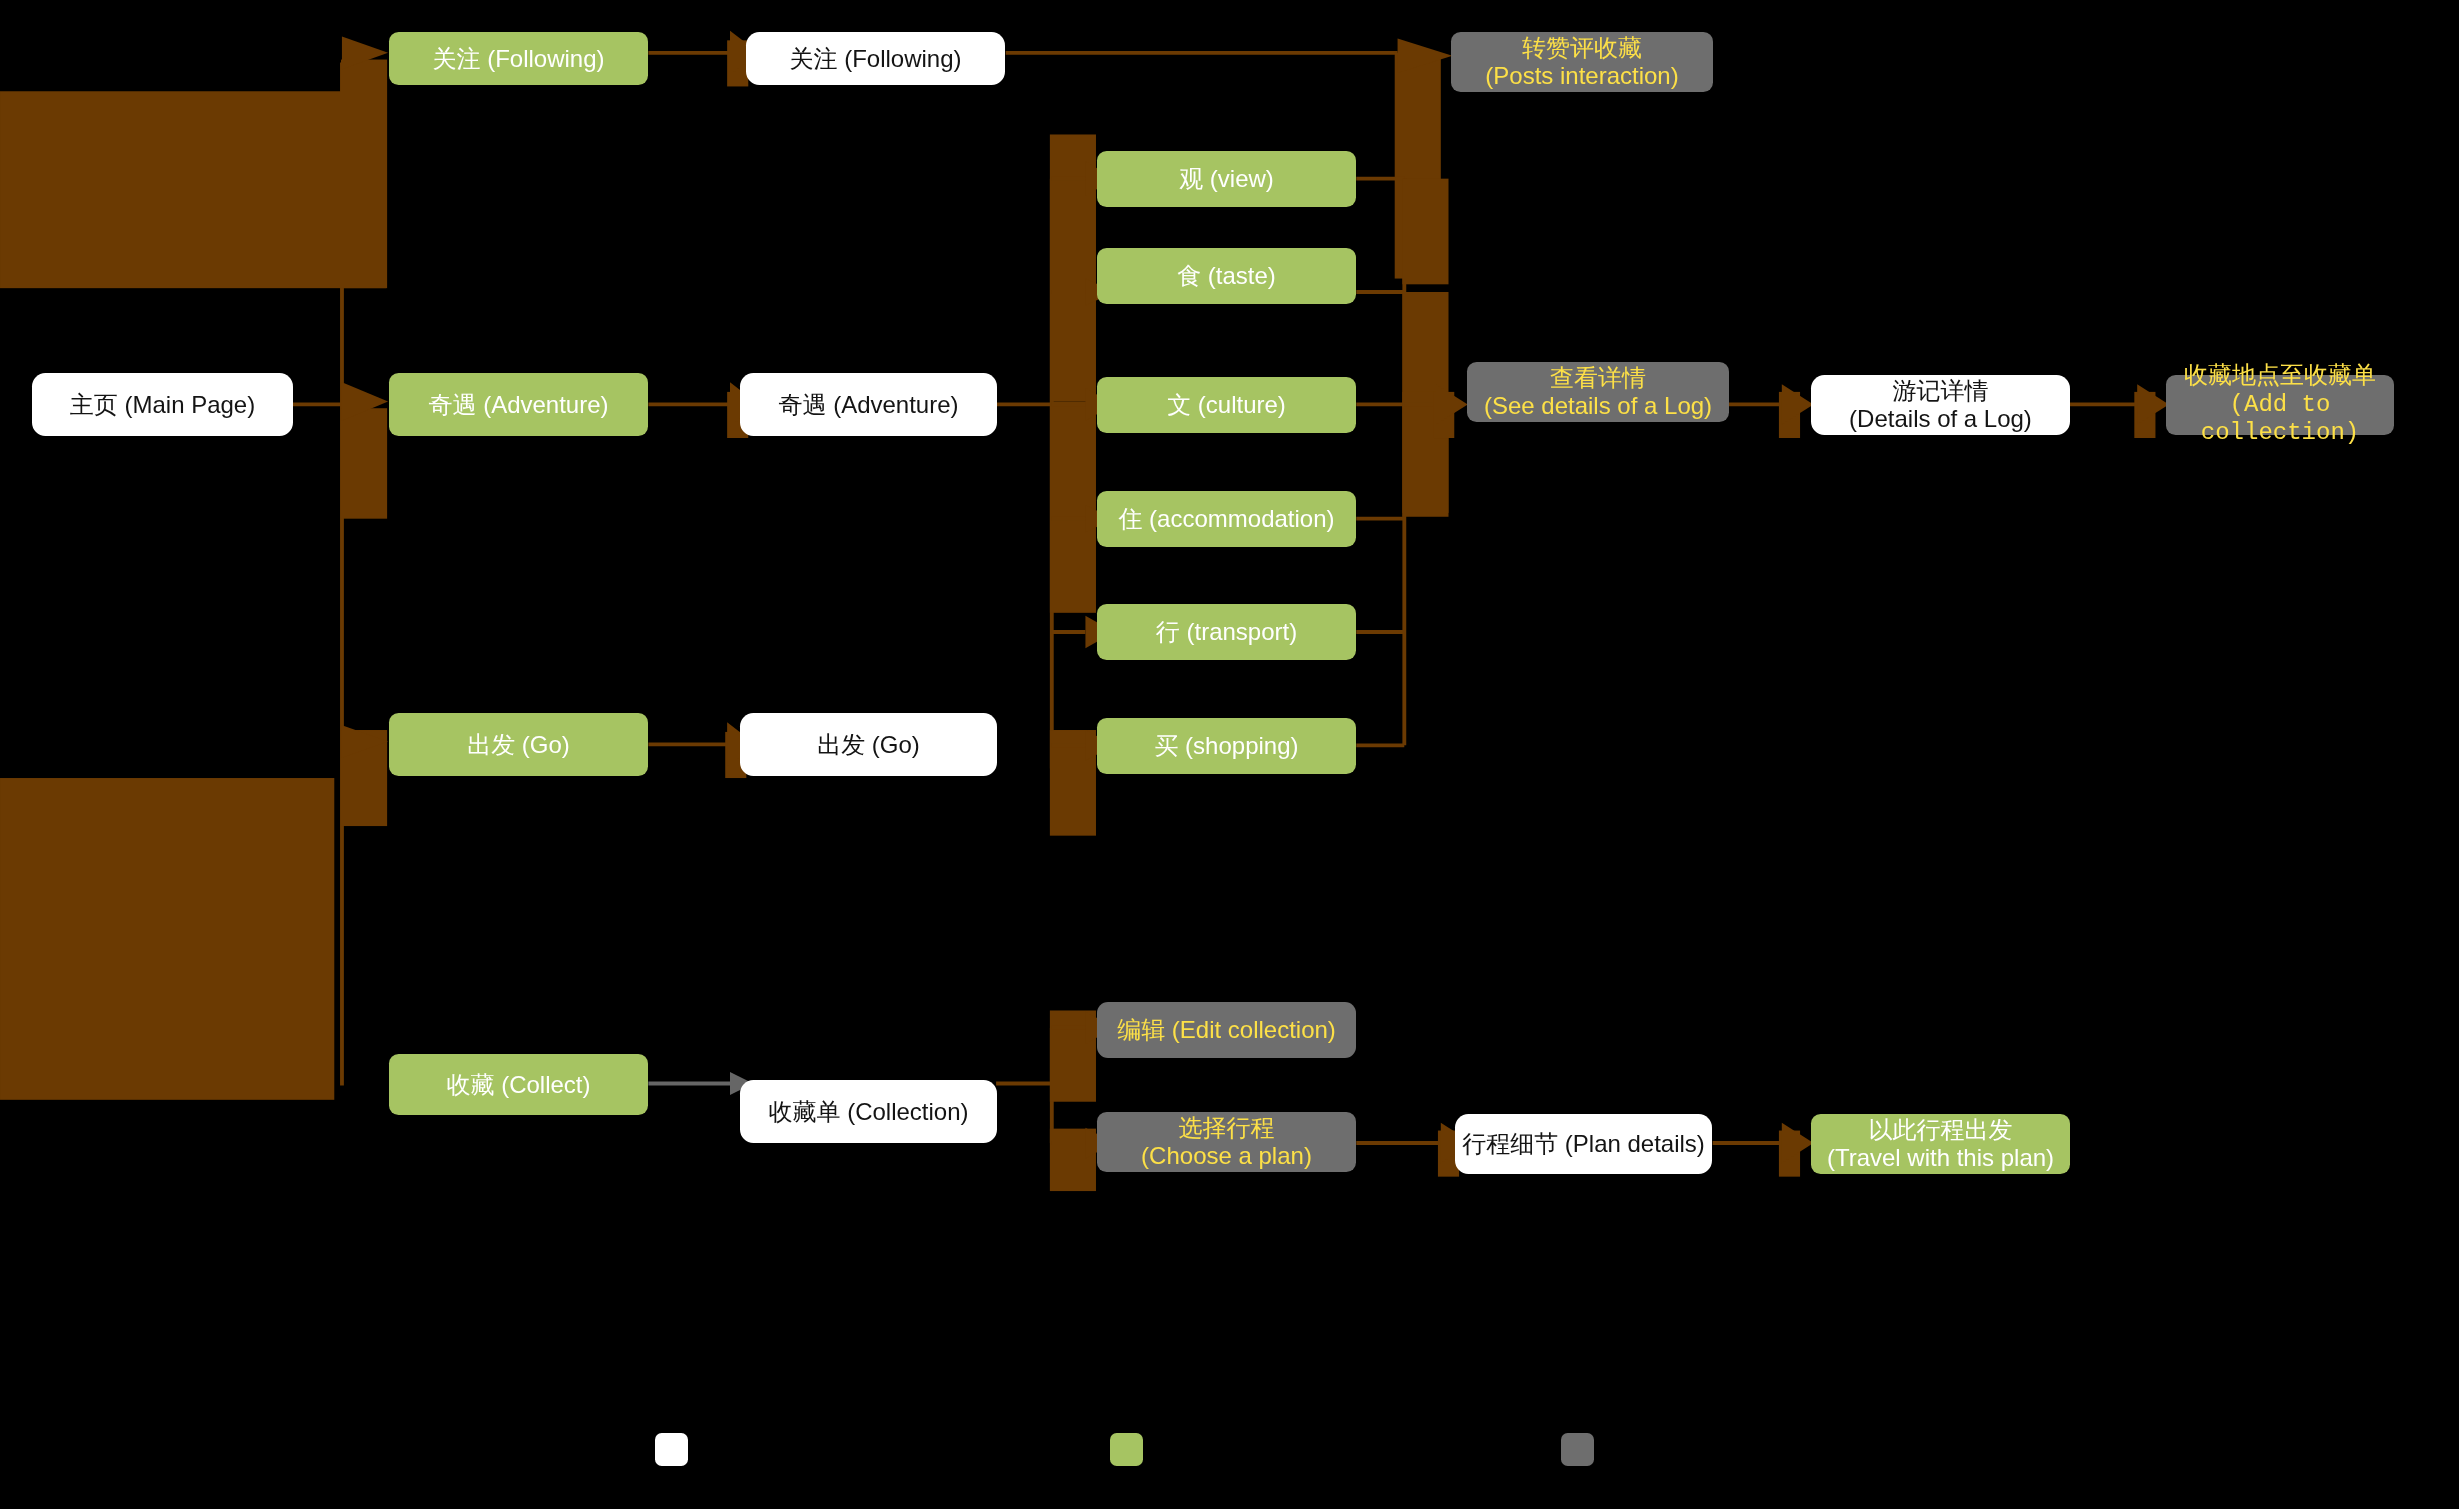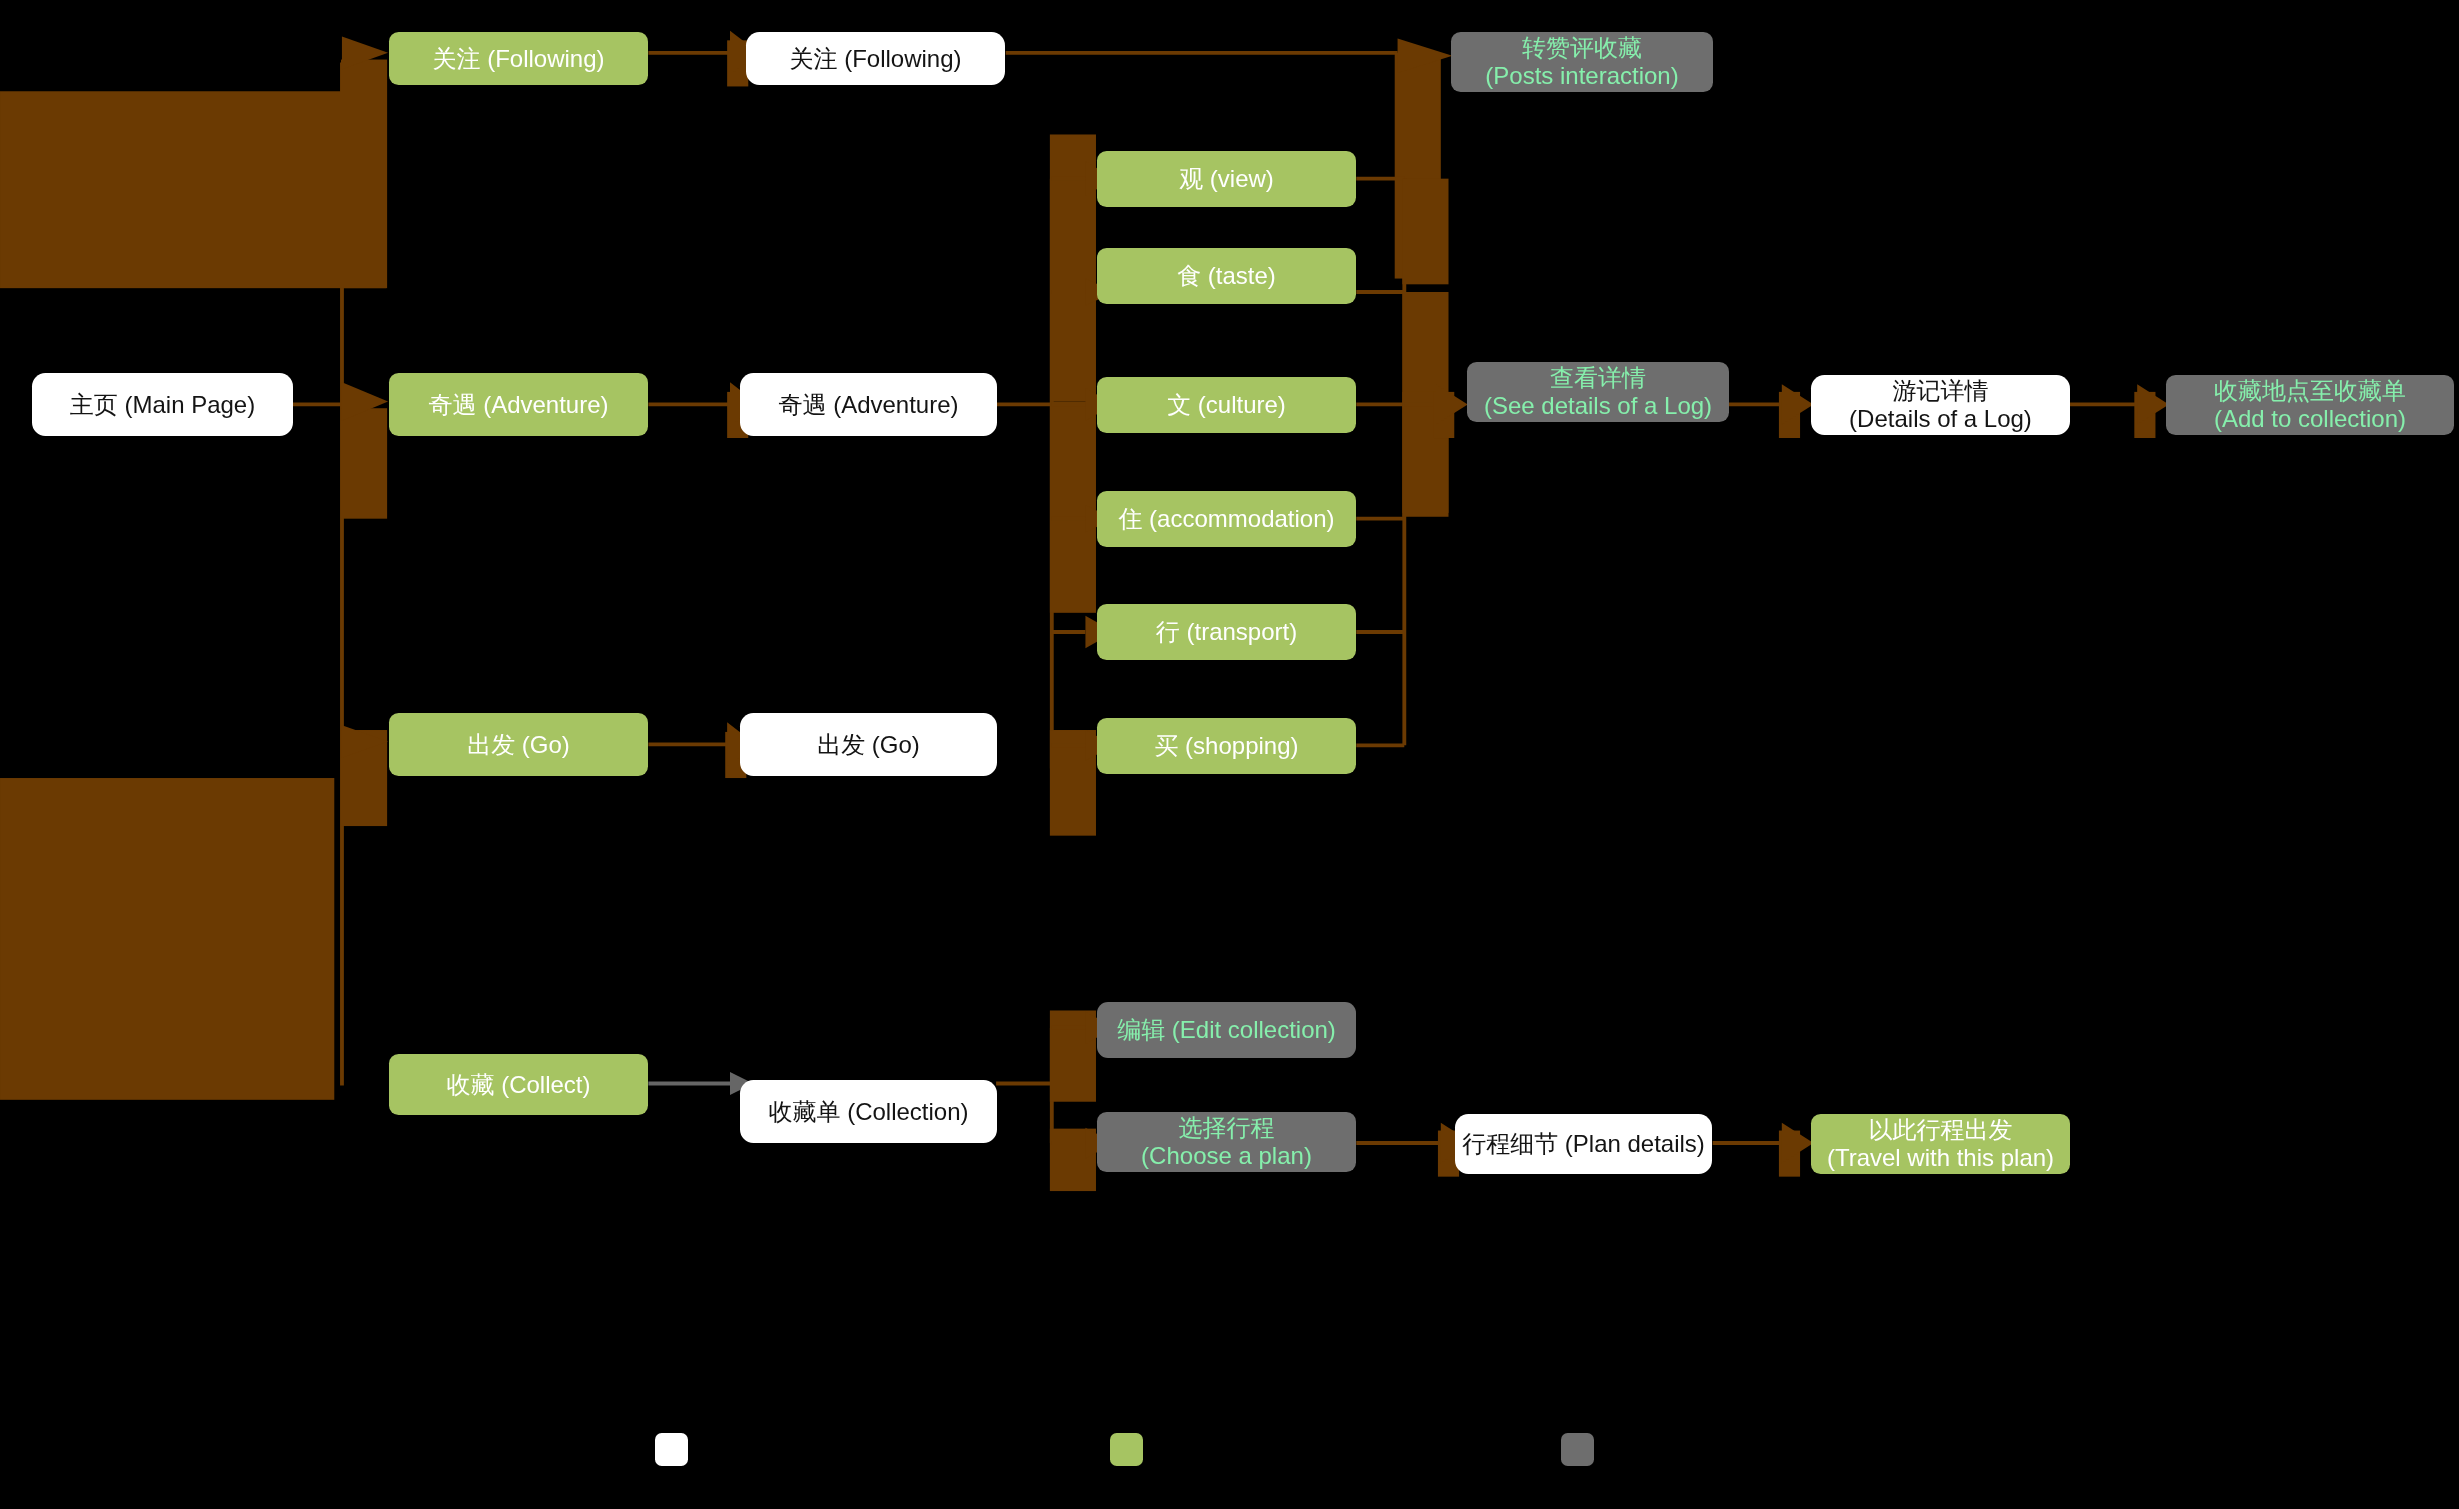--- a/index.html
+++ b/index.html
@@ -19,21 +19,21 @@
     border-radius:9.6px;
     display:flex;align-items:center;justify-content:center;
     text-align:center;
     line-height:1.16;
     z-index:30;
     white-space:pre-line;
     padding:1.9px 5.8px;
   }
   .node.white{background:#ffffff;color:#141414;font-size:24px;border-radius:13.4px;}
   .node.green{background:#a6c462;color:#ffffff;font-size:24px;}
-  .node.gray {background:#6e6e6e;color:#86efac;font-size:24px;}
+  .node.gray {background:#6e6e6e;color:#fde047;font-size:24px;}
 
   .node .lbl{display:block;width:100%;}
 
   
   .legend-swatch{
     position:absolute;bottom:0;top:auto;
     width:33px;height:33px;border-radius:6.7px;z-index:30;
   }
   .legend-label{
     position:absolute;color:#000;font-size:23px;z-index:31;white-space:nowrap;
@@ -230,21 +230,21 @@
 
   <div class="node white" style="left:1811px;top:375px;width:259px;height:60px;">
     <span class="lbl">游记详情
 (Details of a Log)</span>
   </div>
   <div class="node green" style="left:1811px;top:1114px;width:259px;height:60px;">
     <span class="lbl">以此行程出发
 (Travel with this plan)</span>
   </div>
 
-  <div class="node gray" style="left:2166px;top:375px;width:288px;height:60px;">
+  <div class="node gray" style="left:2166px;top:375px;width:228px;height:60px;font-family:Liberation Mono, monospace;">
     <span class="lbl">收藏地点至收藏单
 (Add to collection)</span>
   </div>
 
   <div class="legend-swatch" style="left:655px;top:1433px;background:#ffffff;"></div>
   <div class="legend-label" style="left:697px;top:1438px;"></div>
 
   <div class="legend-swatch" style="left:1110px;top:1433px;background:#a6c462;"></div>
   <div class="legend-label" style="left:1152px;top:1438px;"></div>
 

